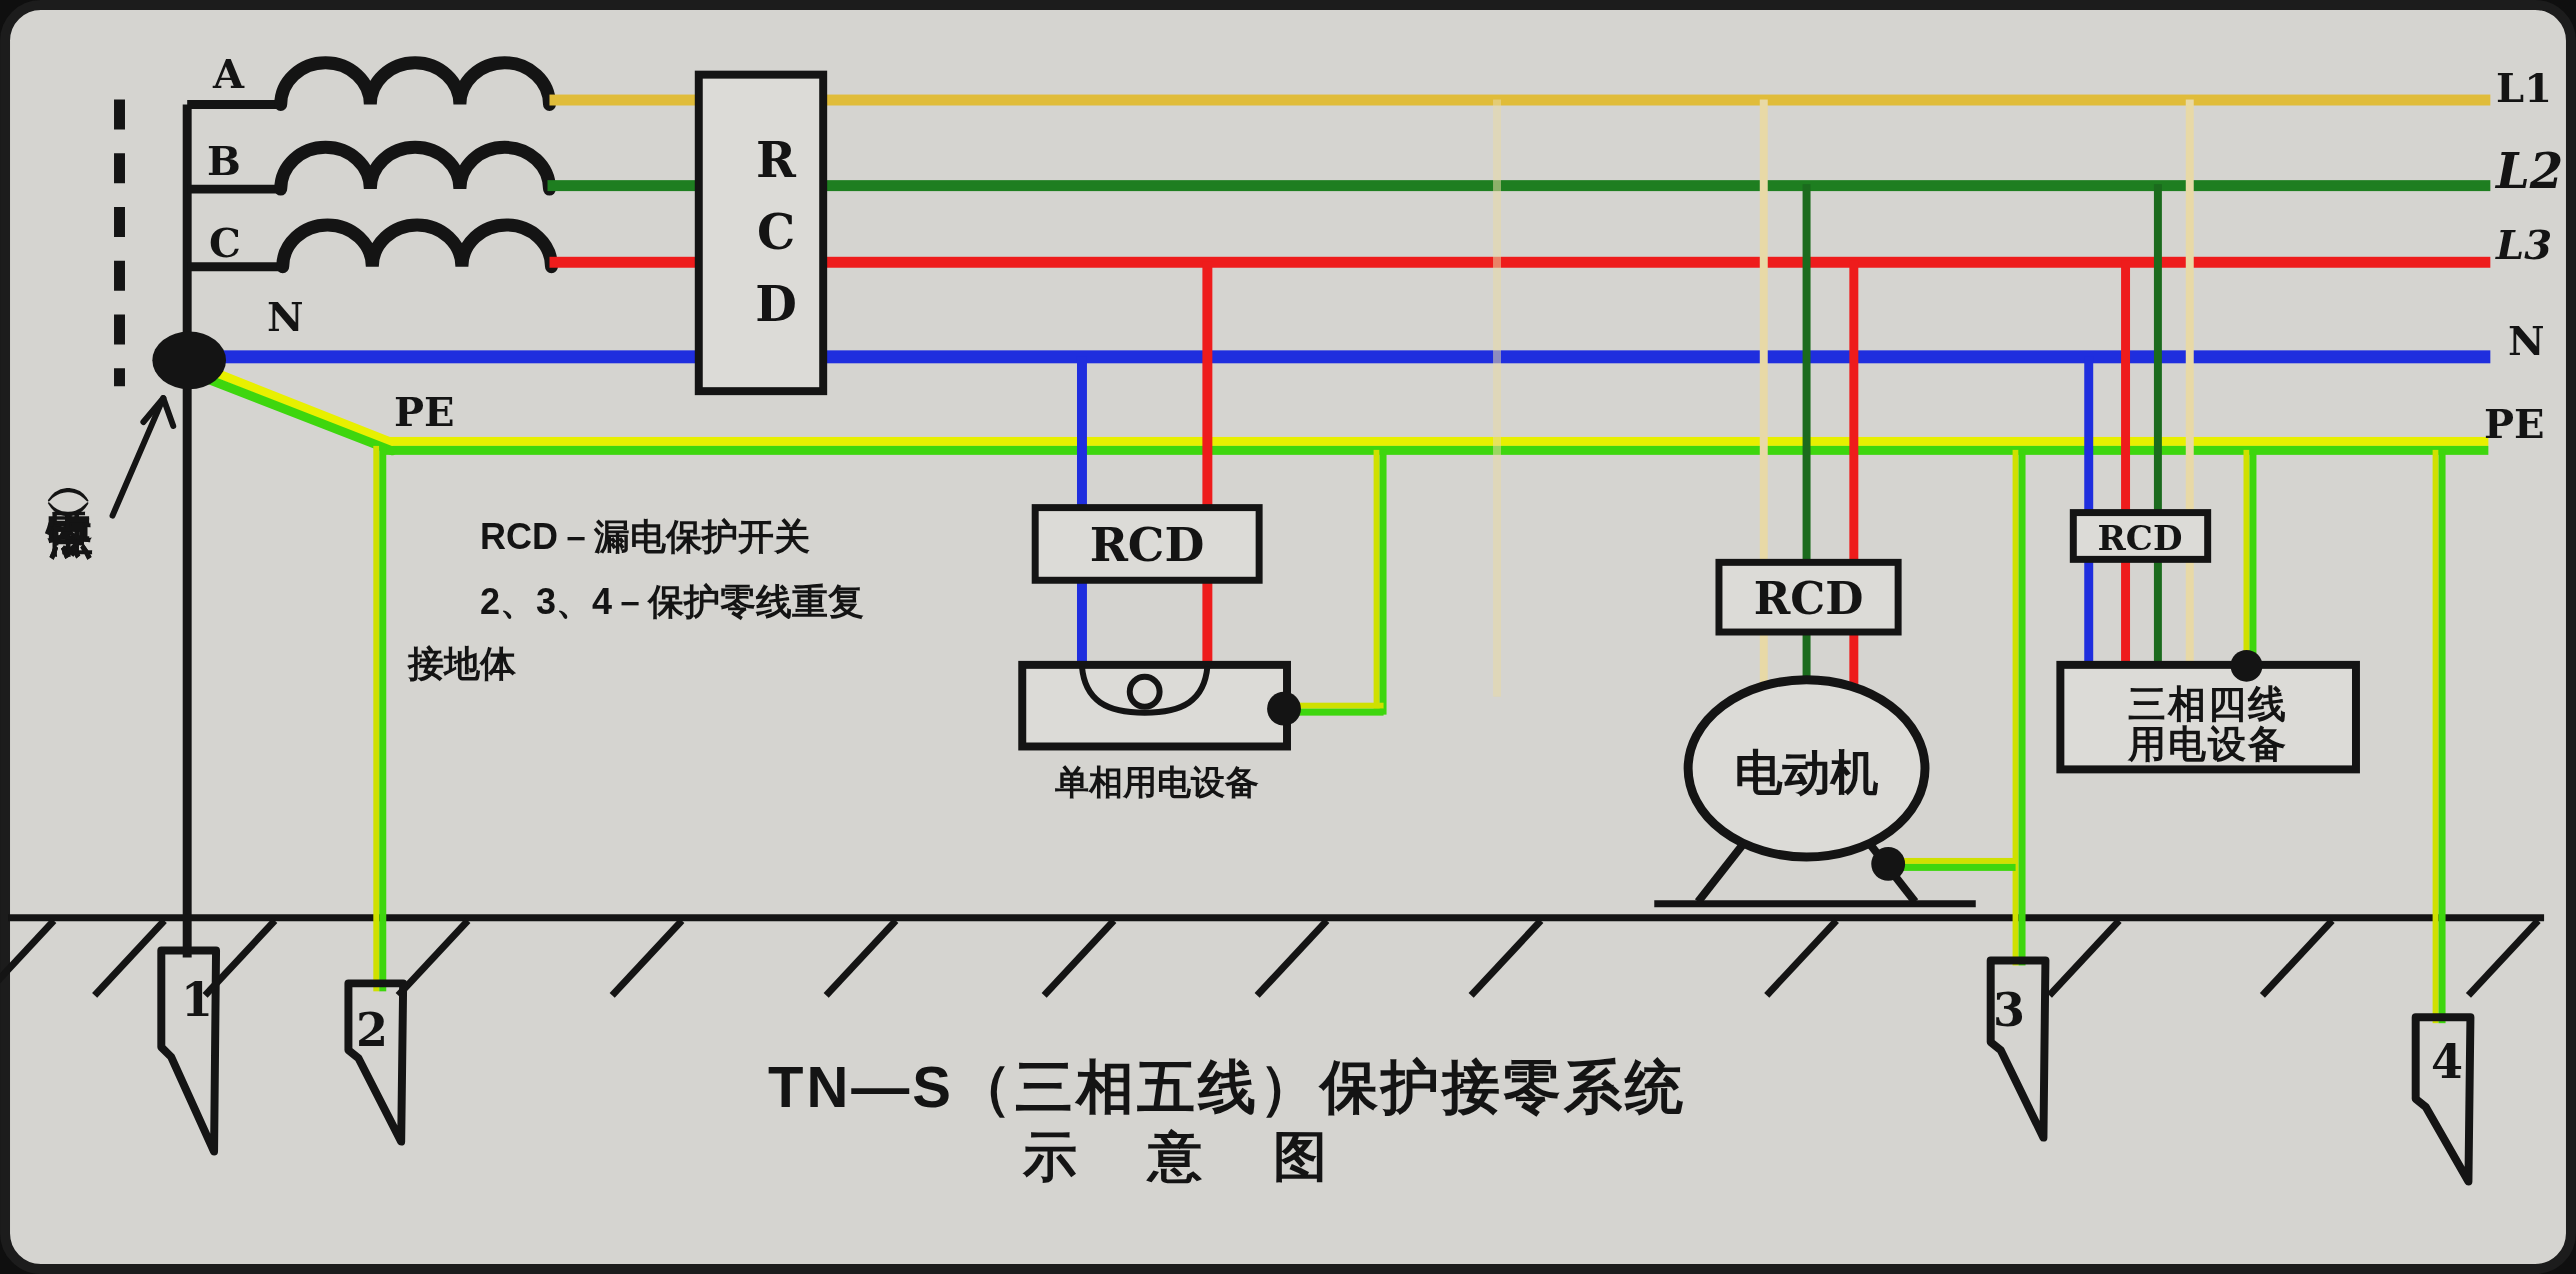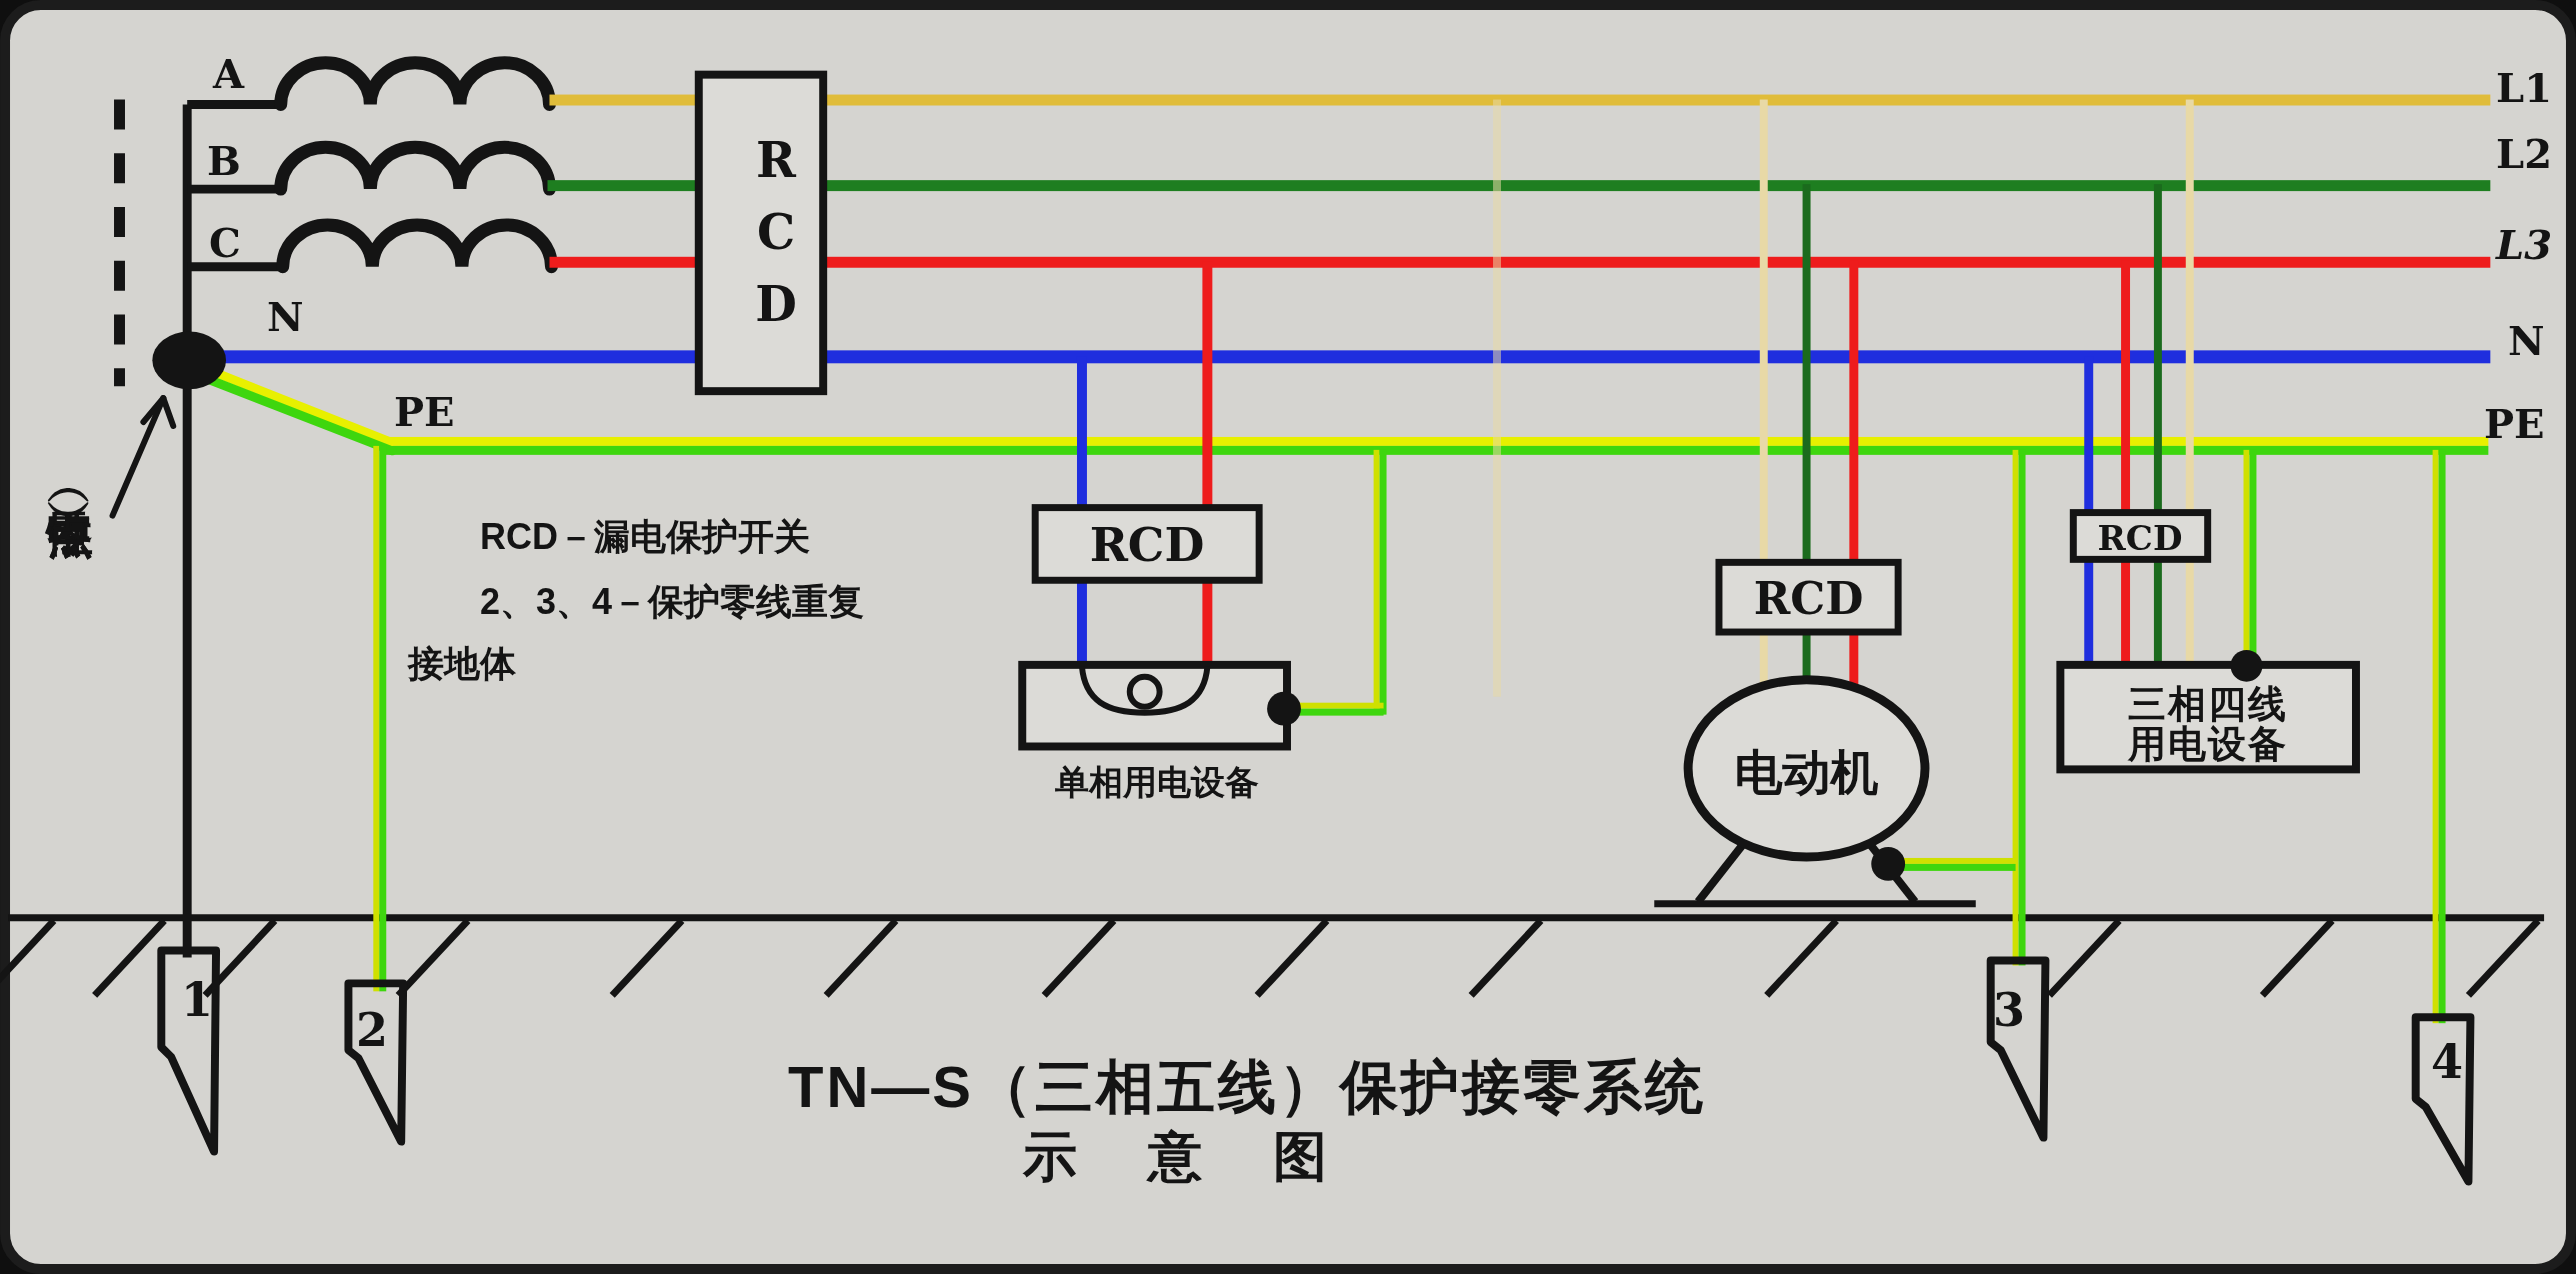--- a/index.html
+++ b/index.html
@@ -130,21 +130,21 @@
 
 <div class="lbl serif" style="left:213px;top:50px;font-size:40px;">A</div>
 <div class="lbl serif" style="left:207px;top:137px;font-size:40px;">B</div>
 <div class="lbl serif" style="left:209px;top:219px;font-size:40px;">C</div>
 <div class="lbl serif" style="left:267px;top:293px;font-size:40px;">N</div>
 <div class="lbl serif" style="left:394px;top:388px;font-size:40px;">PE</div>
 
 <div class="lbl serif vert ctr" style="left:719px;top:100px;width:85px;height:279px;font-size:48px;letter-spacing:16px;">RCD</div>
 
 <div class="lbl serif" style="left:2496px;top:64px;font-size:40px;">L1</div>
-<div class="lbl serif" style="left:2496px;top:130px;font-size:40px;">L2</div>
+<div class="lbl serif" style="left:2496px;top:143px;font-size:48px;font-style:italic;">L2</div>
 <div class="lbl serif" style="left:2496px;top:221px;font-size:40px;font-style:italic;">L3</div>
 <div class="lbl serif" style="left:2508px;top:317px;font-size:40px;">N</div>
 <div class="lbl serif" style="left:2484px;top:400px;font-size:40px;">PE</div>
 
 <div class="lbl sans vert" style="left:40px;top:474px;height:338px;font-size:46px;">中性点（零点）</div>
 
 <div class="lbl sans" style="left:480px;top:513px;font-size:36px;">RCD－漏电保护开关</div>
 <div class="lbl sans" style="left:480px;top:578px;font-size:36px;">2、3、4－保护零线重复</div>
 <div class="lbl sans" style="left:408px;top:640px;font-size:36px;">接地体</div>
 
@@ -155,17 +155,17 @@
 <div class="lbl sans ctr" style="left:968px;top:760px;width:378px;font-size:34px;">单相用电设备</div>
 <div class="lbl sans ctr" style="left:1687px;top:741px;width:239px;font-size:48px;">电动机</div>
 <div class="lbl sans ctr" style="left:2060px;top:719px;width:296px;font-size:38px;letter-spacing:2px;">用电设备</div>
 <div class="lbl sans ctr" style="left:2060px;top:679px;width:296px;font-size:38px;letter-spacing:2px;">三相四线</div>
 
 <div class="lbl serif" style="left:181px;top:973px;font-size:46px;">1</div>
 <div class="lbl serif" style="left:356px;top:1003px;font-size:46px;">2</div>
 <div class="lbl serif" style="left:1993px;top:983px;font-size:46px;">3</div>
 <div class="lbl serif" style="left:2431px;top:1035px;font-size:46px;">4</div>
 
-<div class="lbl sans" style="left:768px;top:1049px;font-size:58px;letter-spacing:3px;margin-left:20px;">TN—S（三相五线）保护接零系统</div>
+<div class="lbl sans" style="left:768px;top:1049px;font-size:58px;letter-spacing:3px;">TN—S（三相五线）保护接零系统</div>
 <div class="lbl sans" style="left:1023px;top:1121px;font-size:54px;letter-spacing:28px;text-align:right;">示 意 图</div>
 
 </div>
 
 
 </body></html>

